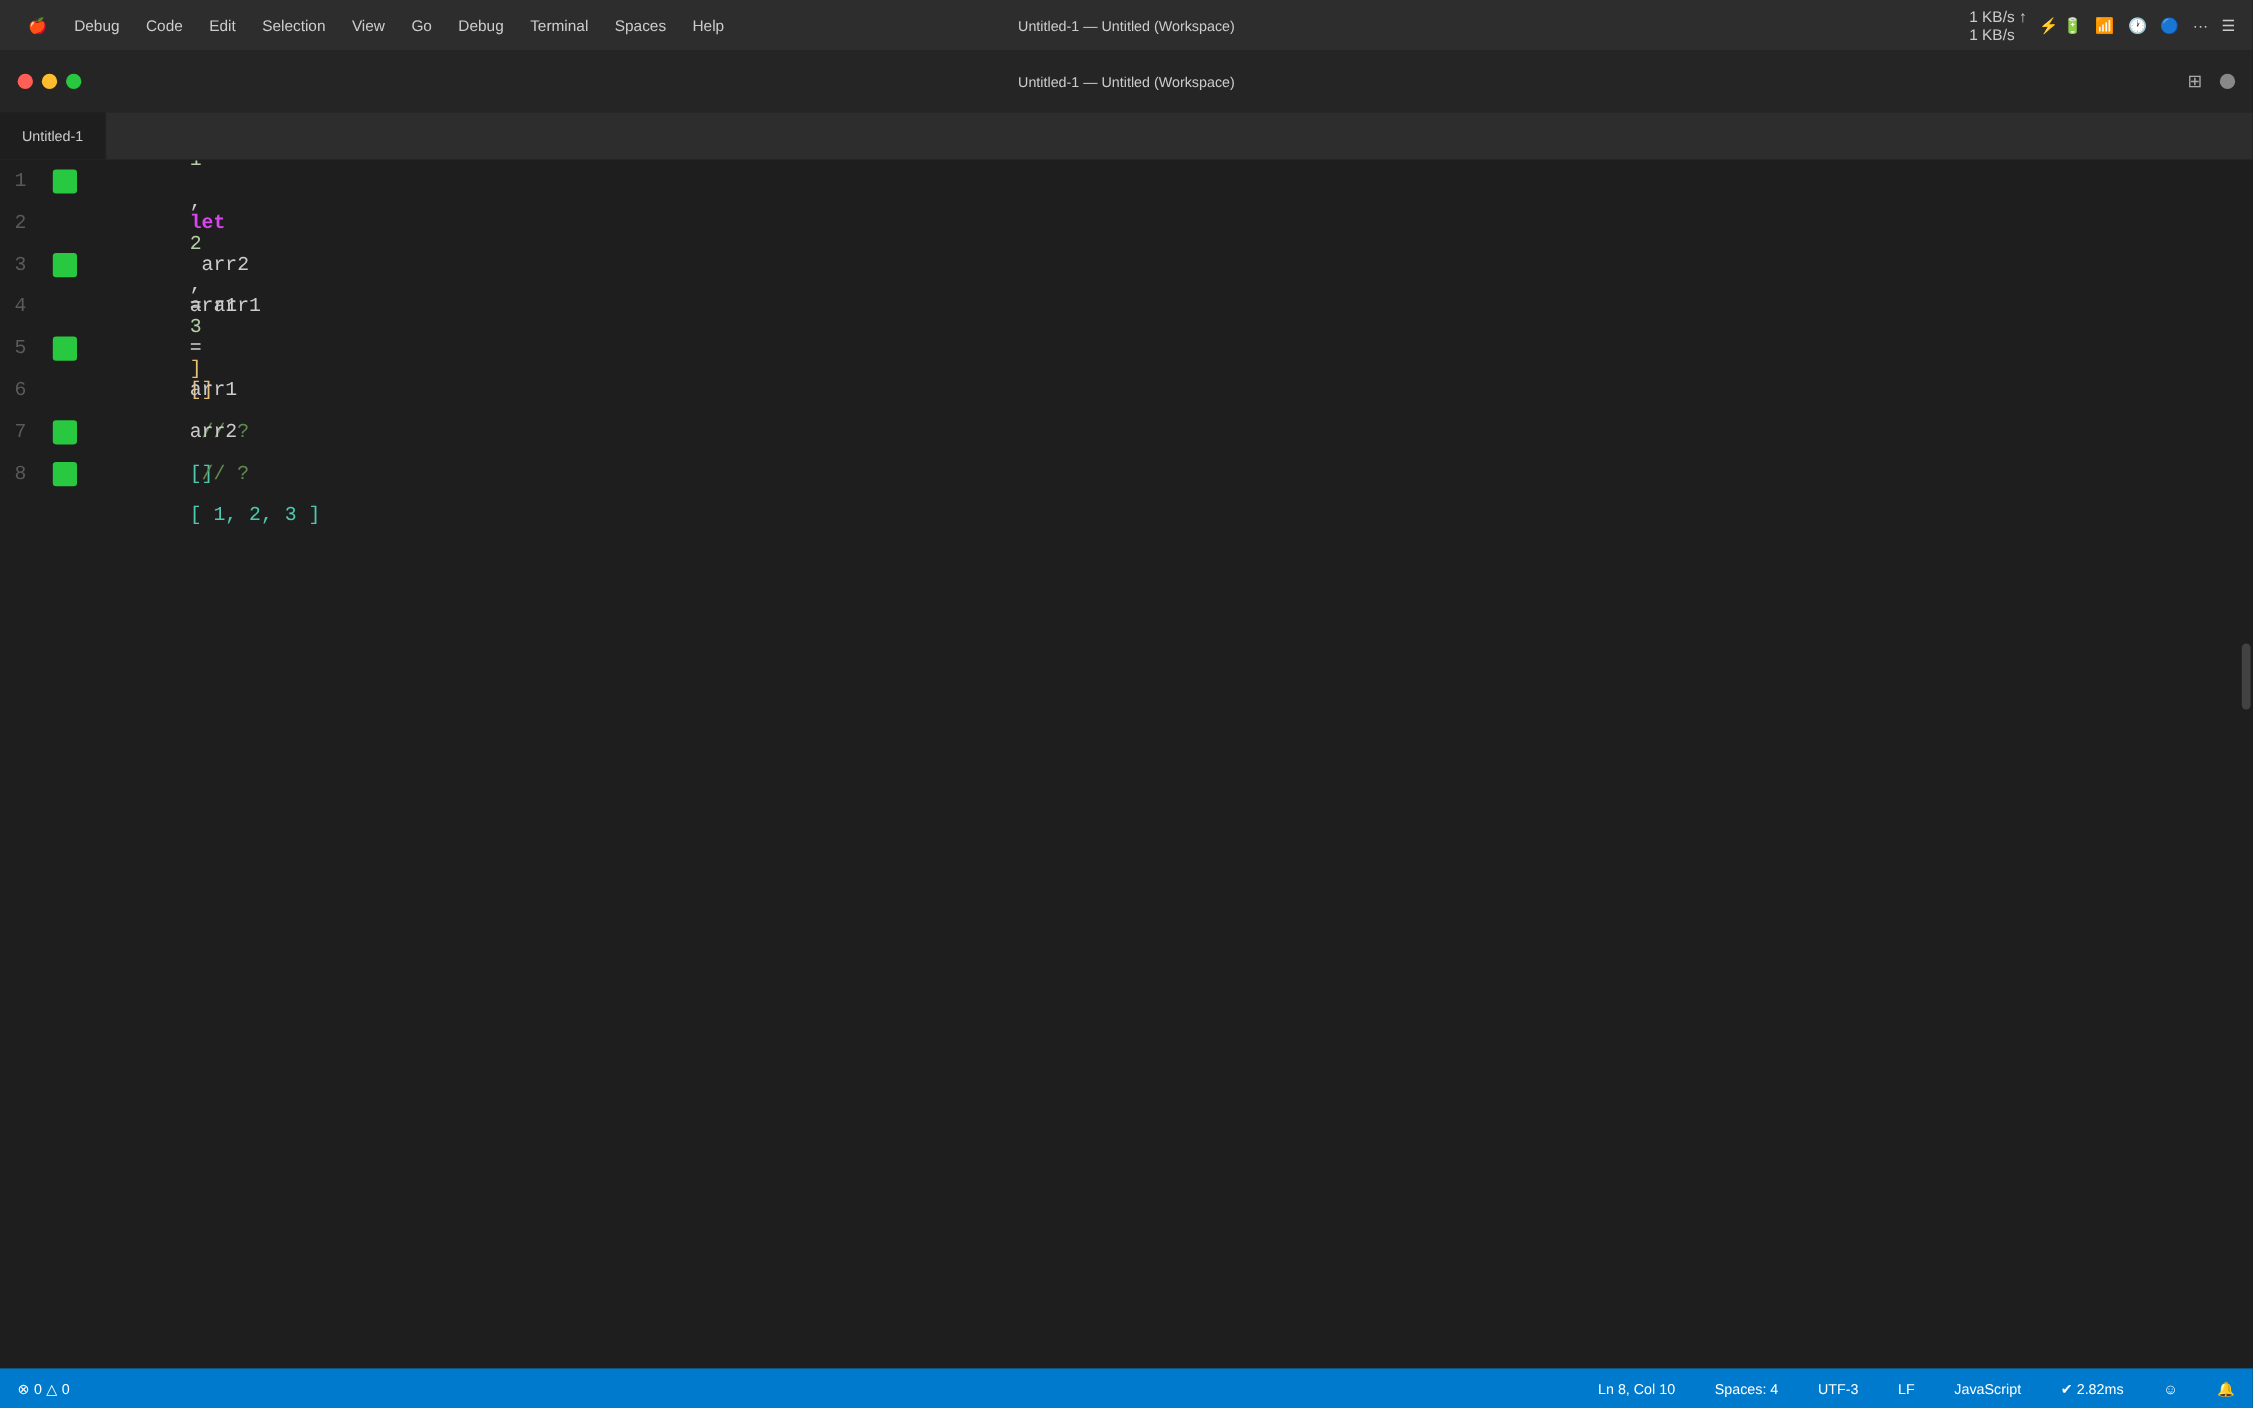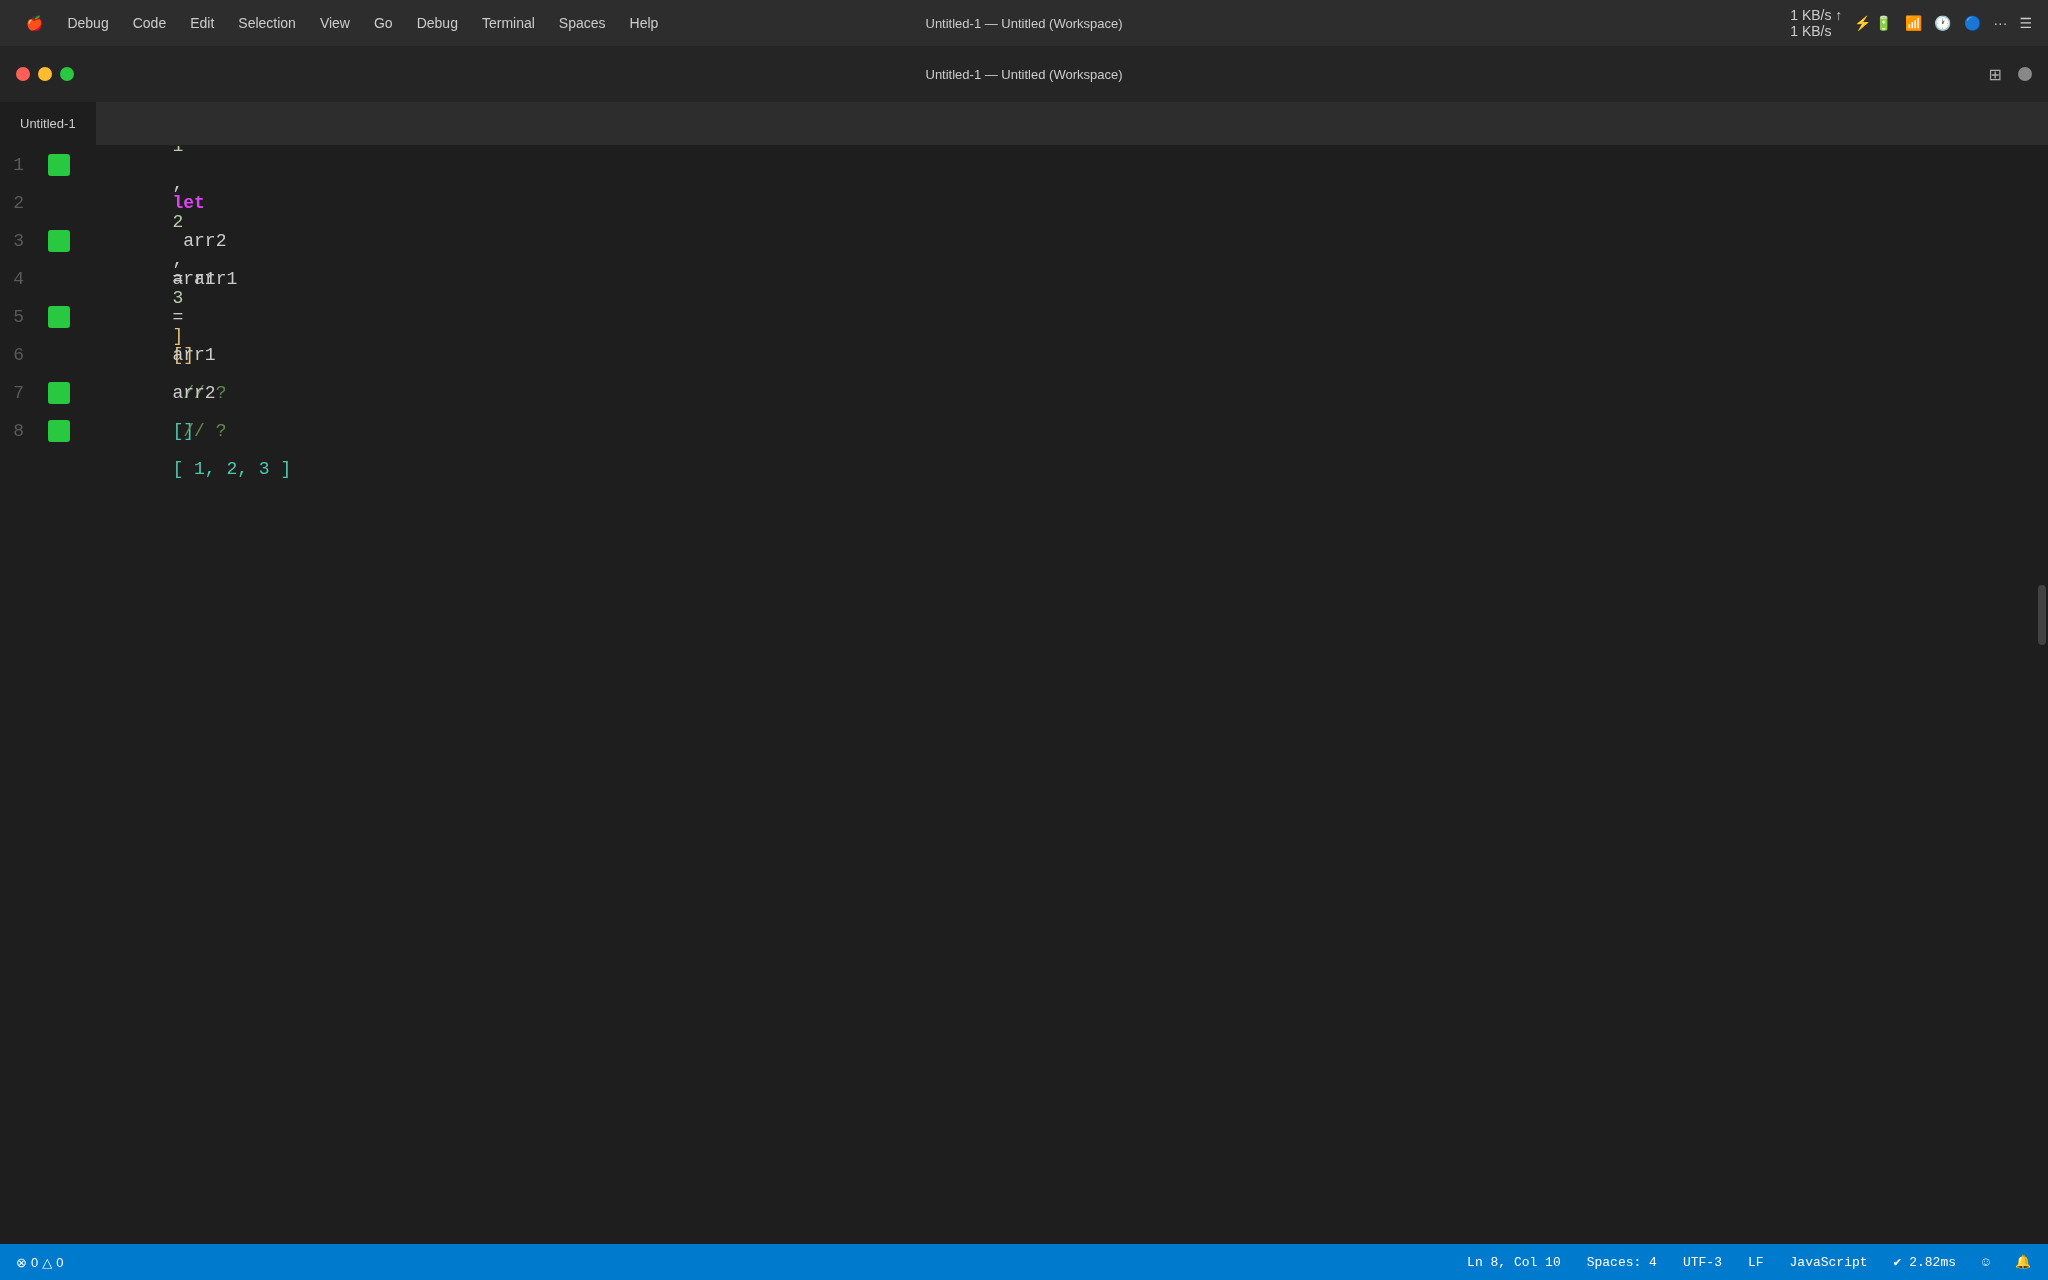--- a/index.html
+++ b/index.html
@@ -223,22 +223,21 @@
       white-space: nowrap;
       cursor: pointer;
       display: flex;
       align-items: center;
       gap: 4px;
     }
     .status-bar-right {
       margin-left: auto;
       display: flex;
       align-items: center;
-      gap: 6px;
-      font-family: Liberation Mono, monospace;
+      gap: 16px;
     }
     .status-bar-right .status-bar-item {
       margin-right: 0;
       margin-left: 20px;
     }
   </style>
 </head>
 <body>
 
 <div class="menu-bar">

